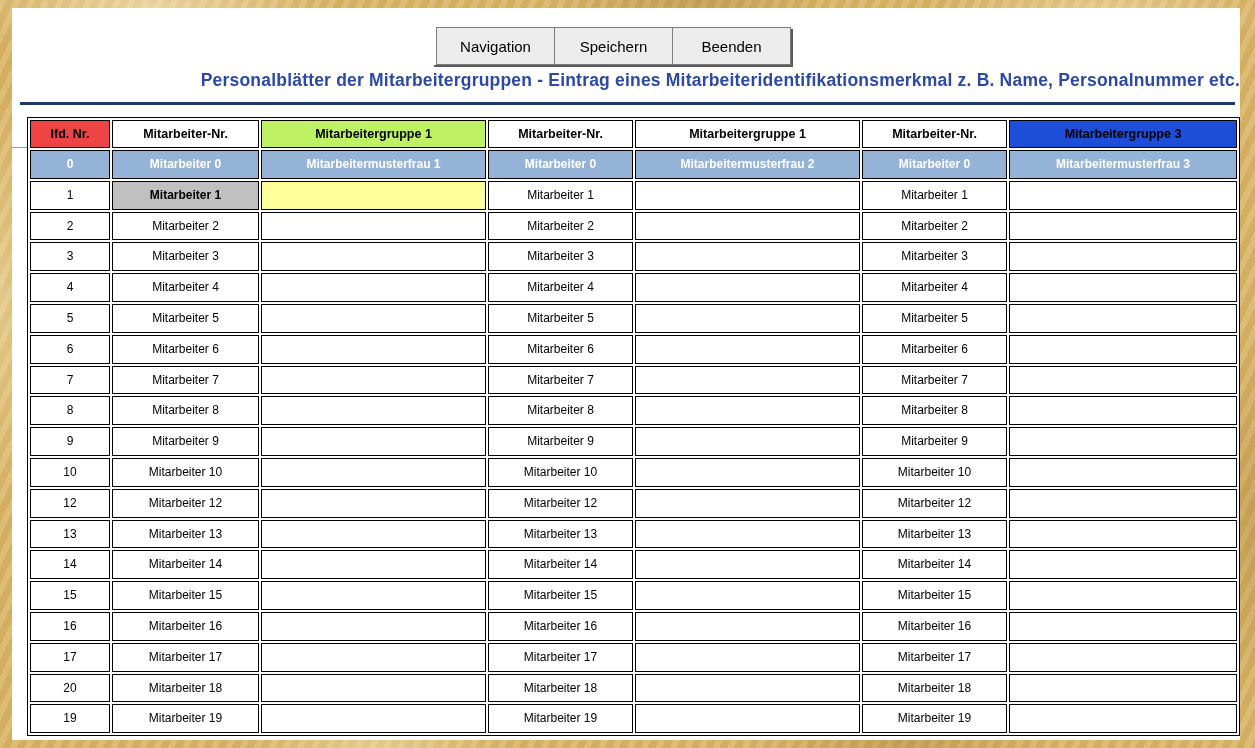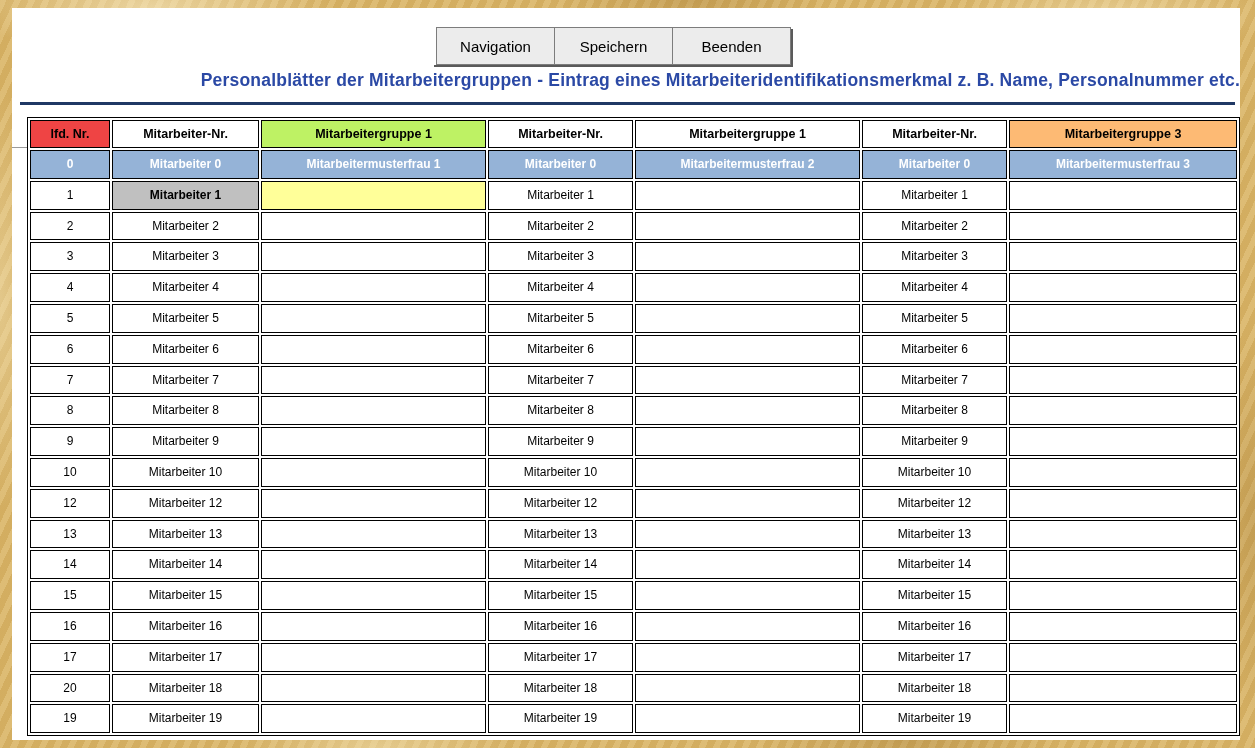--- a/index.html
+++ b/index.html
@@ -100,21 +100,21 @@
         <col style="width:228px">
       </colgroup>
       <thead>
           <tr id="head-row">
             <th style="background: #ef4444;">lfd. Nr.</th>
             <th style="background: rgb(255, 255, 255);">Mitarbeiter-Nr.</th>
             <th style="background: #bef264;">Mitarbeitergruppe 1</th>
             <th style="background: rgb(255, 255, 255);">Mitarbeiter-Nr.</th>
             <th style="background: rgb(255, 255, 255);">Mitarbeitergruppe 1</th>
             <th style="background: rgb(255, 255, 255);">Mitarbeiter-Nr.</th>
-            <th style="background: #fdba74;">Mitarbeitergruppe 3</th>
+            <th style="background: #1d4ed8;">Mitarbeitergruppe 3</th>
           </tr>
         </thead>
       <tbody id="table-body">
           <tr class="sample">
             <td>0</td>
             <td>Mitarbeiter 0</td>
             <td>Mitarbeitermusterfrau 1</td>
             <td>Mitarbeiter 0</td>
             <td>Mitarbeitermusterfrau 2</td>
             <td>Mitarbeiter 0</td>

